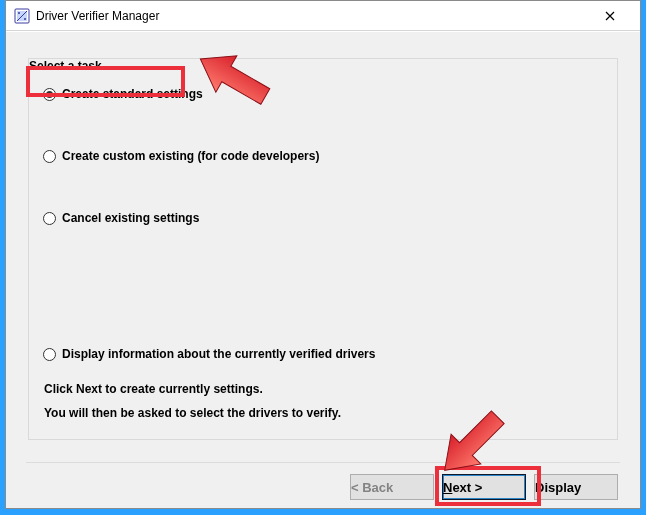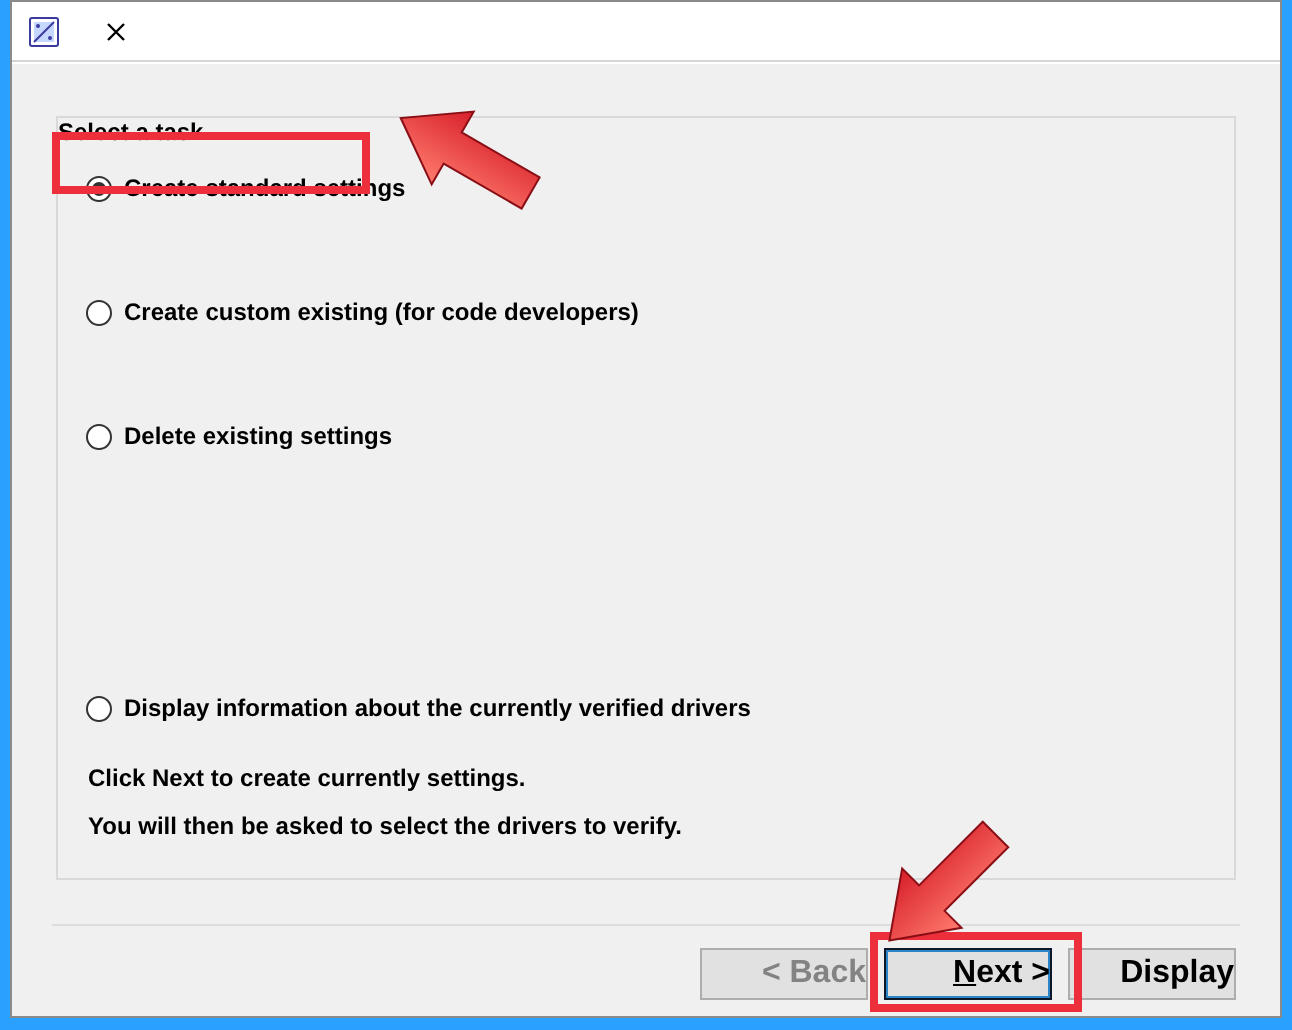--- a/index.html
+++ b/index.html
@@ -93,22 +93,22 @@
   .btnrow {
     position: absolute;
     right: 22px; top: 442px;
     display: flex;
     gap: 8px;
   }
   .btn {
     width: 82px; height: 24px;
     background: #e1e1e1;
     border: 1px solid #adadad;
-    font-size: 16px;
-    display: flex; align-items: center; justify-content: flex-end;
+    font-size: 13px;
+    display: flex; align-items: center; justify-content: flex-start;
     cursor: pointer;
   }
   .btn.disabled {
     color: #838383;
     cursor: default;
   }
   .btn.primary {
     border: 1px solid #0f172a;
     box-shadow: inset 0 0 0 1px #2a86c7;
   }
@@ -138,20 +138,21 @@
   <div class="titlebar">
     <span class="icon">
       <svg width="16" height="16" viewBox="0 0 16 16">
         <rect x="1" y="1" width="14" height="14" rx="1" fill="#fff" stroke="#3a3aa0"></rect>
         <rect x="3" y="3" width="10" height="10" fill="#c5d6ff"></rect>
         <path d="M3 13 L13 3" stroke="#3a3aa0" stroke-width="1"></path>
         <circle cx="5" cy="5" r="1" fill="#3a3aa0"></circle>
         <circle cx="11" cy="11" r="1" fill="#3a3aa0"></circle>
       </svg>
     </span>
+    <span class="title">Driver Verifier Manager</span>
     <div class="close">
       <svg width="10" height="10" viewBox="0 0 10 10">
         <path d="M1 1 L9 9 M9 1 L1 9" stroke="#000" stroke-width="1.2"></path>
       </svg>
     </div>
   </div>
 
   <div class="client">
     <div class="group">
       <span class="legend">Select a task</span>
@@ -159,21 +160,21 @@
       <label class="opt" style="top:28px">
         <span class="radio checked"></span>
         <span>Create standard settings</span>
       </label>
       <label class="opt" style="top:90px">
         <span class="radio"></span>
         <span>Create custom existing (for code developers)</span>
       </label>
       <label class="opt" style="top:152px">
         <span class="radio"></span>
-        <span>Delete existing settings</span>
+        <span>Cancel existing settings</span>
       </label>
       <label class="opt" style="top:288px">
         <span class="radio"></span>
         <span>Display information about the currently verified drivers</span>
       </label>
     </div>
 
     <div class="help1">Click Next to create currently settings.</div>
     <div class="help2">You will then be asked to select the drivers to verify.</div>
 

